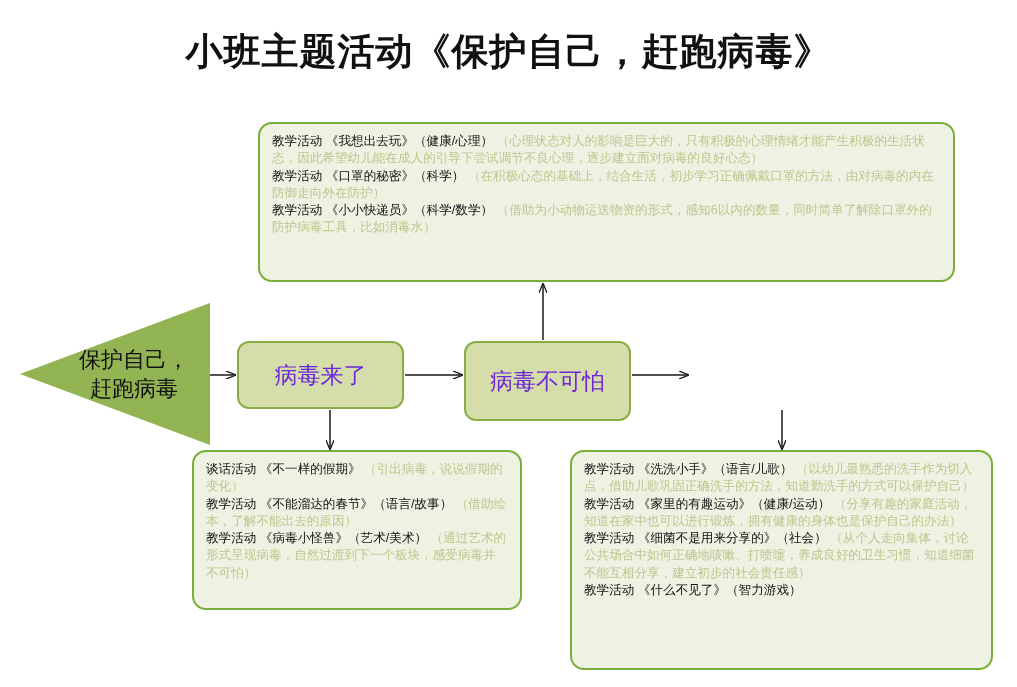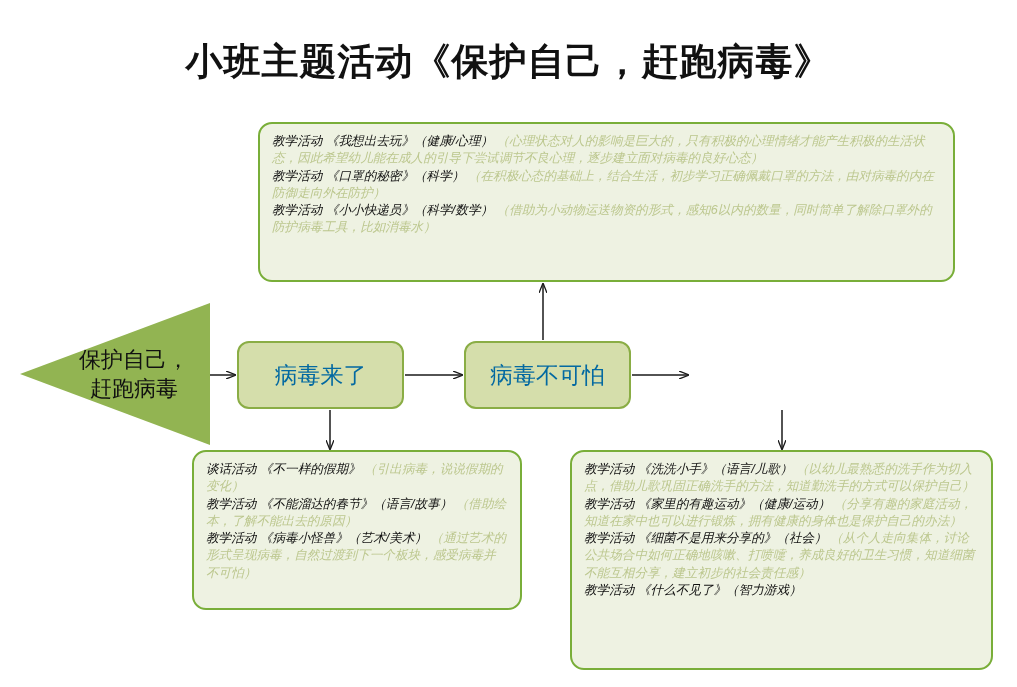--- a/index.html
+++ b/index.html
@@ -7,21 +7,21 @@
     width:1017px;height:687px;
     background:#ffffff;
     font-family:"Liberation Sans","DejaVu Sans",sans-serif;
     overflow:hidden;
     position:relative;
   }
   #canvas{position:absolute;inset:0;}
 
   
   .title{
-    position:absolute;left:0;top:37px;width:1017px;
+    position:absolute;left:0;top:27px;width:1017px;
     text-align:center;
     font-family:"Liberation Serif","DejaVu Serif",serif;
     font-size:37px;
     font-weight:700;
     color:#111111;
     letter-spacing:1px;
     white-space:nowrap;
   }
 
   
@@ -41,47 +41,47 @@
   }
 
   
   .flowbox{
     position:absolute;
     background:#d5deab;
     border:2px solid #8aad45;
     border-radius:12px;
     display:flex;align-items:center;justify-content:center;
     font-family:"Liberation Serif","DejaVu Serif",serif;
-    font-size:23px;color:#0369a1;
+    font-size:23px;color:#6d28d9;
     box-sizing:border-box;
     white-space:nowrap;
   }
   #box-virus-came{left:237px;top:341px;width:167px;height:68px;}
-  #box-not-scary {left:464px;top:341px;width:167px;height:68px;}
+  #box-not-scary {left:464px;top:341px;width:167px;height:80px;}
   #box-protect   {left:690px;top:341px;width:185px;height:68px;}
 
   
   .textbox{
     position:absolute;
     background:#eef2e2;
     border:2px solid #79ae39;
     border-radius:14px;
     box-sizing:border-box;
     padding:9px 12px 8px 12px;
     font-family:"Liberation Sans","DejaVu Sans",sans-serif;
     font-size:12.6px;
     line-height:1.37;
     color:#111;
     overflow:hidden;
   }
   #tb-top    {left:258px;top:122px;width:697px;height:160px;}
   #tb-bottom-left {left:192px;top:450px;width:330px;height:160px;}
   #tb-bottom-right{left:570px;top:450px;width:423px;height:220px;}
 
-  .row{margin:0;font-style:italic;}
+  .row{margin:0;}
   .hd{color:#111;}
   .nt{color:#bcc78e;}
 
   
   svg.arrows{position:absolute;left:0;top:0;width:1017px;height:687px;pointer-events:none;}
 </style>
 </head>
 <body>
 
 <div id="canvas">

